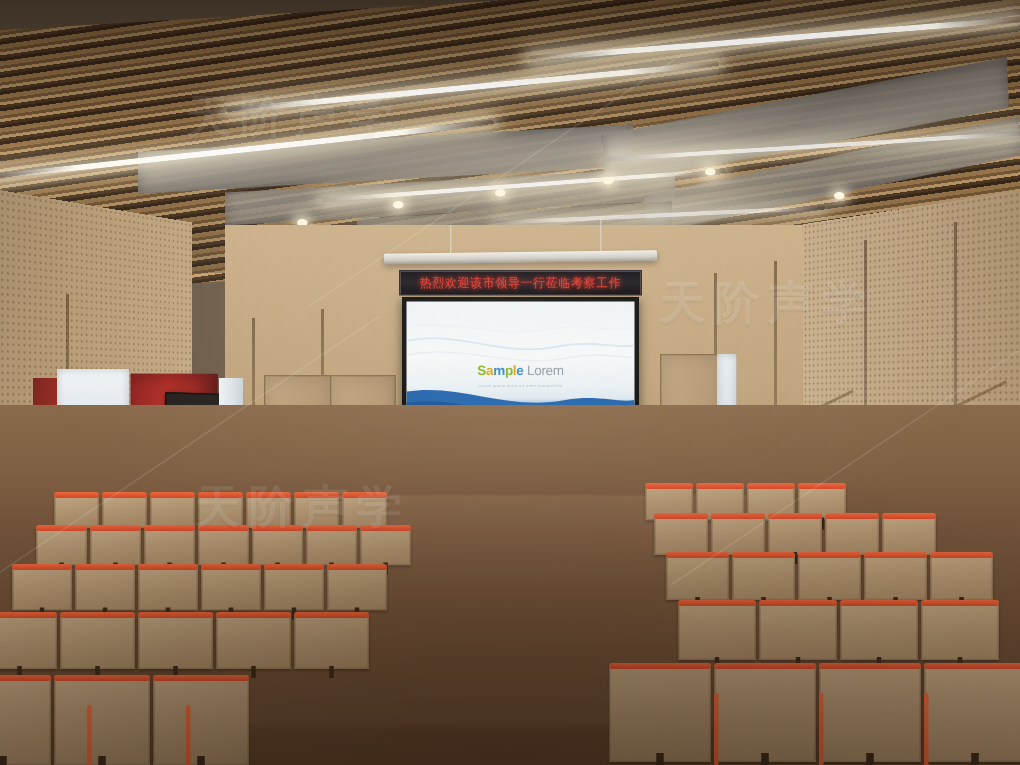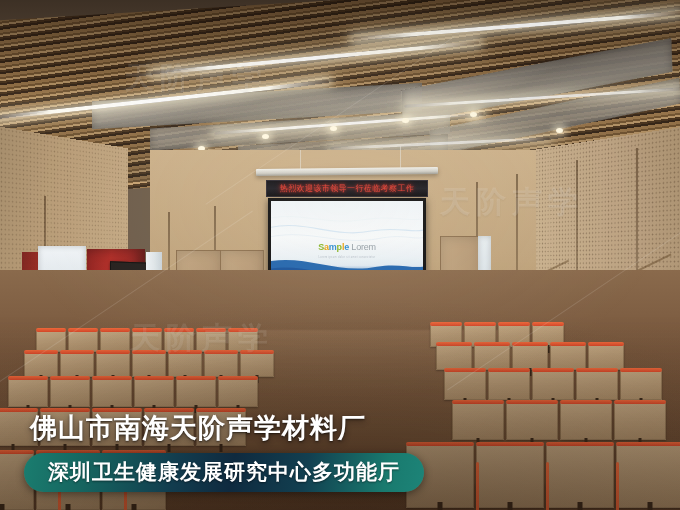--- a/index.html
+++ b/index.html
@@ -707,18 +707,14 @@
 
   <div class="grade"></div>
 
   <div class="watermark wm-ceiling">天阶声学</div>
   <div class="watermark wm-right">天阶声学</div>
   <div class="watermark wm-seats">天阶声学</div>
   <div class="wm-hairline" style="left:-40px; top:300px; width:320px; transform:rotate(-34deg);"></div>
   <div class="wm-hairline" style="left:420px; top:300px; width:320px; transform:rotate(-34deg);"></div>
   <div class="wm-hairline" style="left:180px; top:120px; width:300px; transform:rotate(-34deg);"></div>
 
-  <div class="overlay">
-    <div class="headline">佛山市南海天阶声学材料厂</div>
-    <div class="badge">深圳卫生健康发展研究中心多功能厅</div>
-  </div>
 
 </div>
 
 </body></html>

